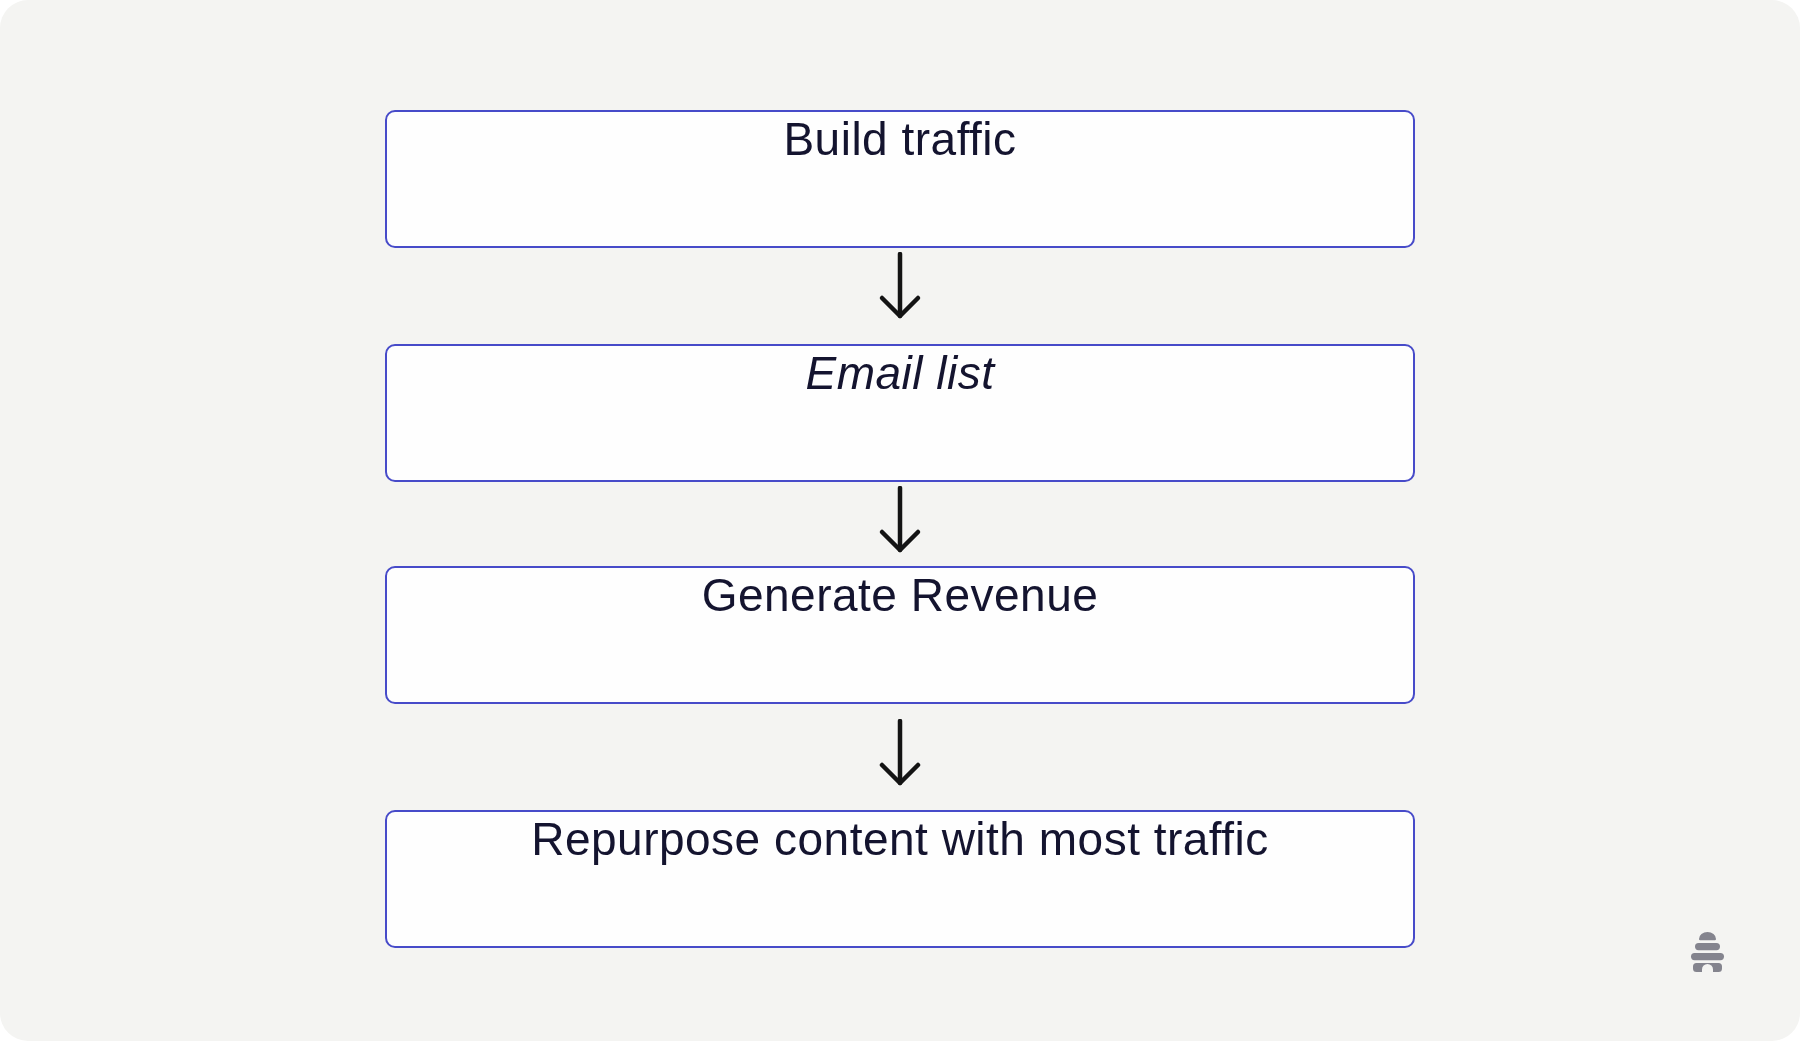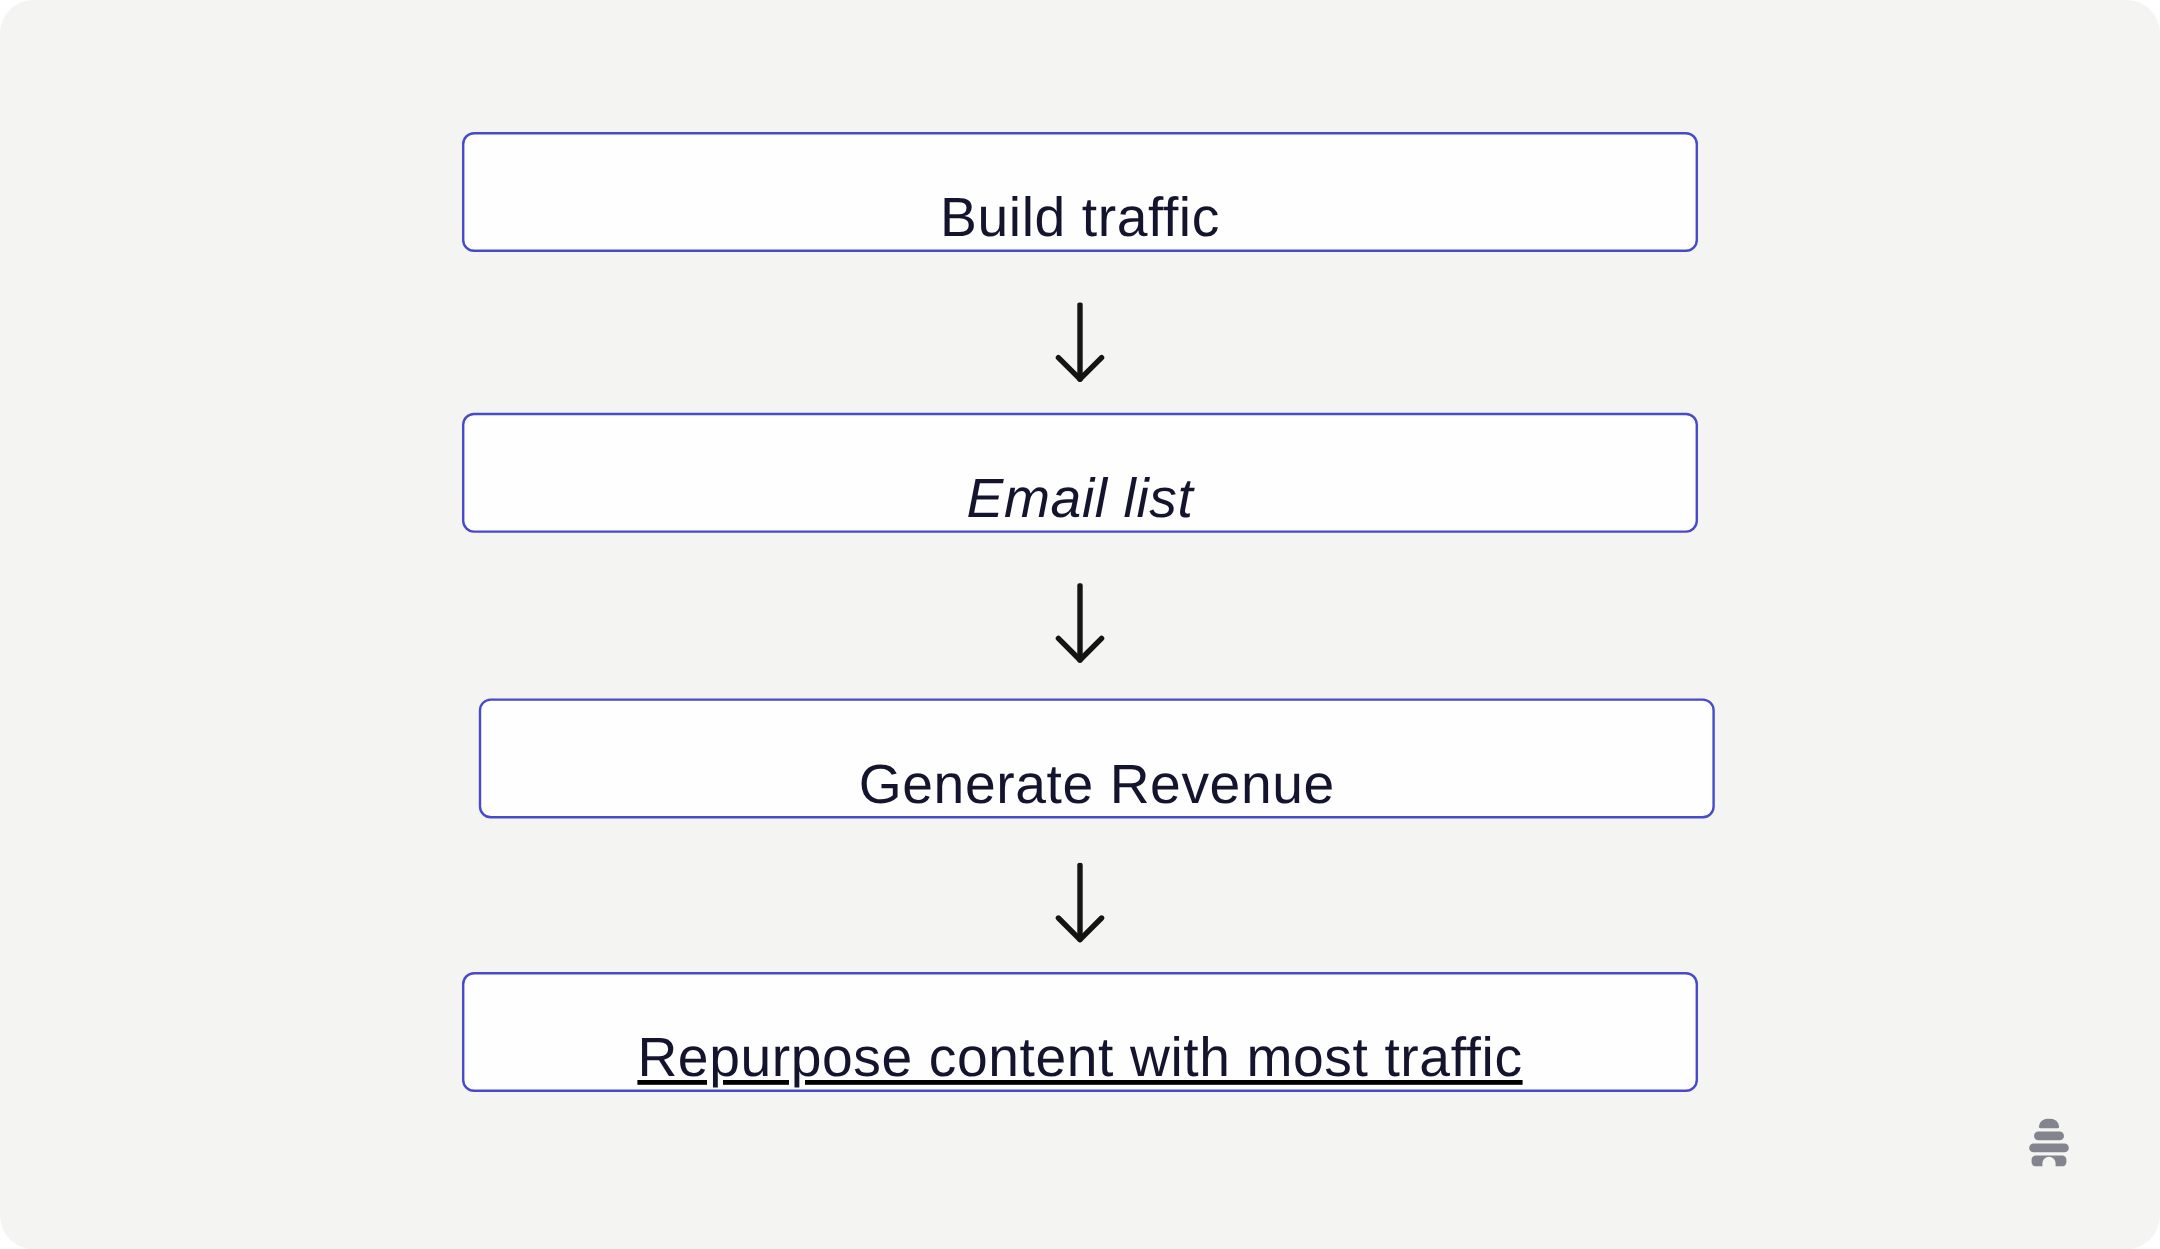--- a/index.html
+++ b/index.html
@@ -13,40 +13,40 @@
     width: 1800px;
     height: 1041px;
     background: #f4f4f2;
     border-radius: 28px;
     overflow: hidden;
   }
   .flow-node {
     position: absolute;
     left: 385px;
     width: 1030px;
-    height: 100px;
+    height: 138px;
     box-sizing: border-box;
     background: #fefefe;
     border: 2px solid #474bc9;
     border-radius: 10px;
     display: flex;
-    align-items: flex-end;
+    align-items: flex-start;
     justify-content: center;
   }
   .flow-node .node-label {
     font-size: 46px;
     font-weight: 500;
     letter-spacing: 0.5px;
     color: #14142f;
     white-space: nowrap;
   }
   .node-1 { top: 110px; }
   .node-2 { top: 344px; font-style: italic; }
-  .node-3 { top: 582px; margin-left: 14px; }
-  .node-4 { top: 810px; text-decoration: underline; }
+  .node-3 { top: 566px; }
+  .node-4 { top: 810px; }
   .arrow {
     position: absolute;
     left: 870px;
     width: 60px;
     height: 70px;
   }
   .arrow-1 { top: 252px; }
   .arrow-2 { top: 486px; }
   .arrow-3 { top: 719px; }
   .arrow svg { display: block; width: 100%; height: 100%; }

